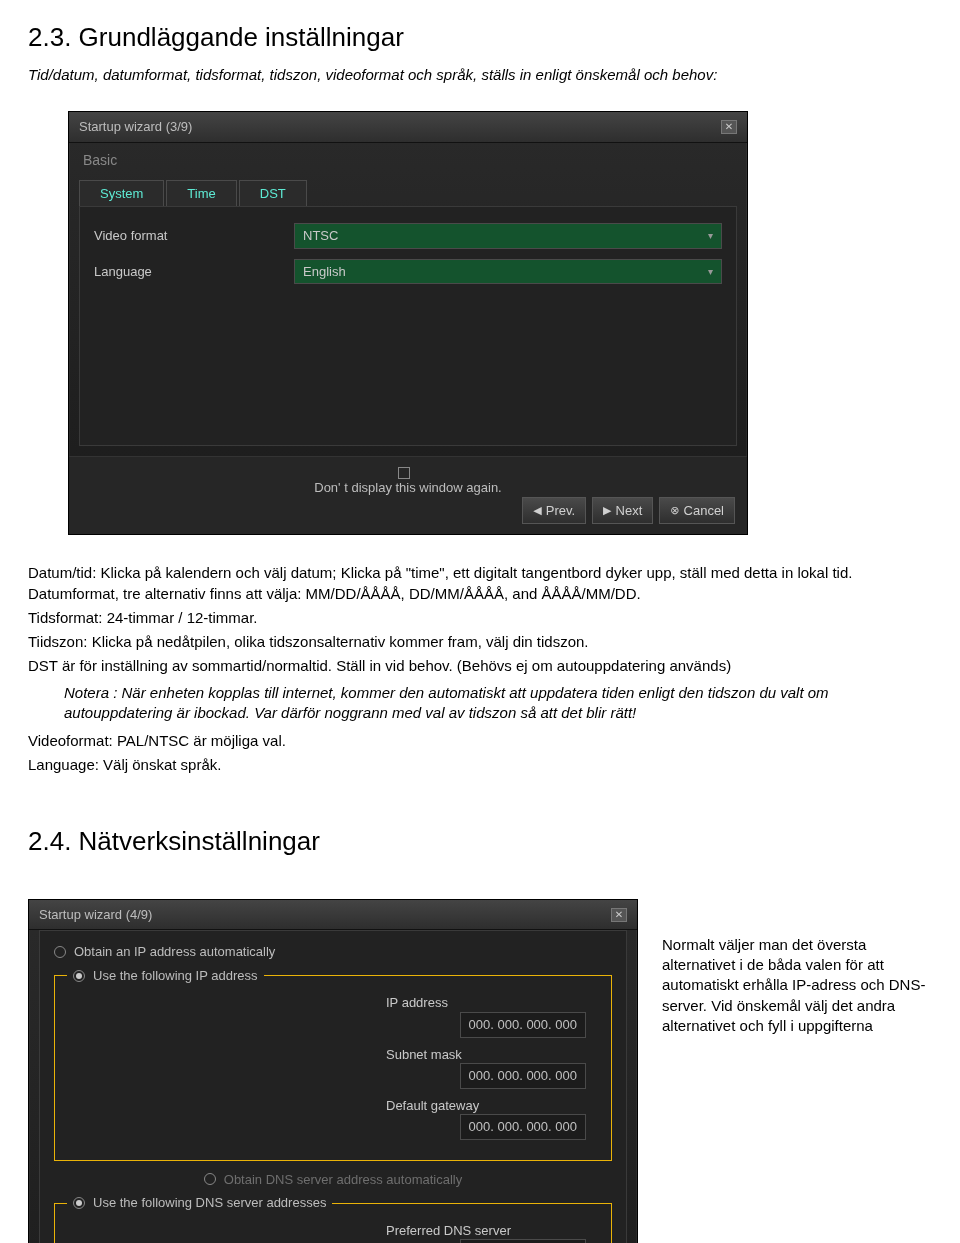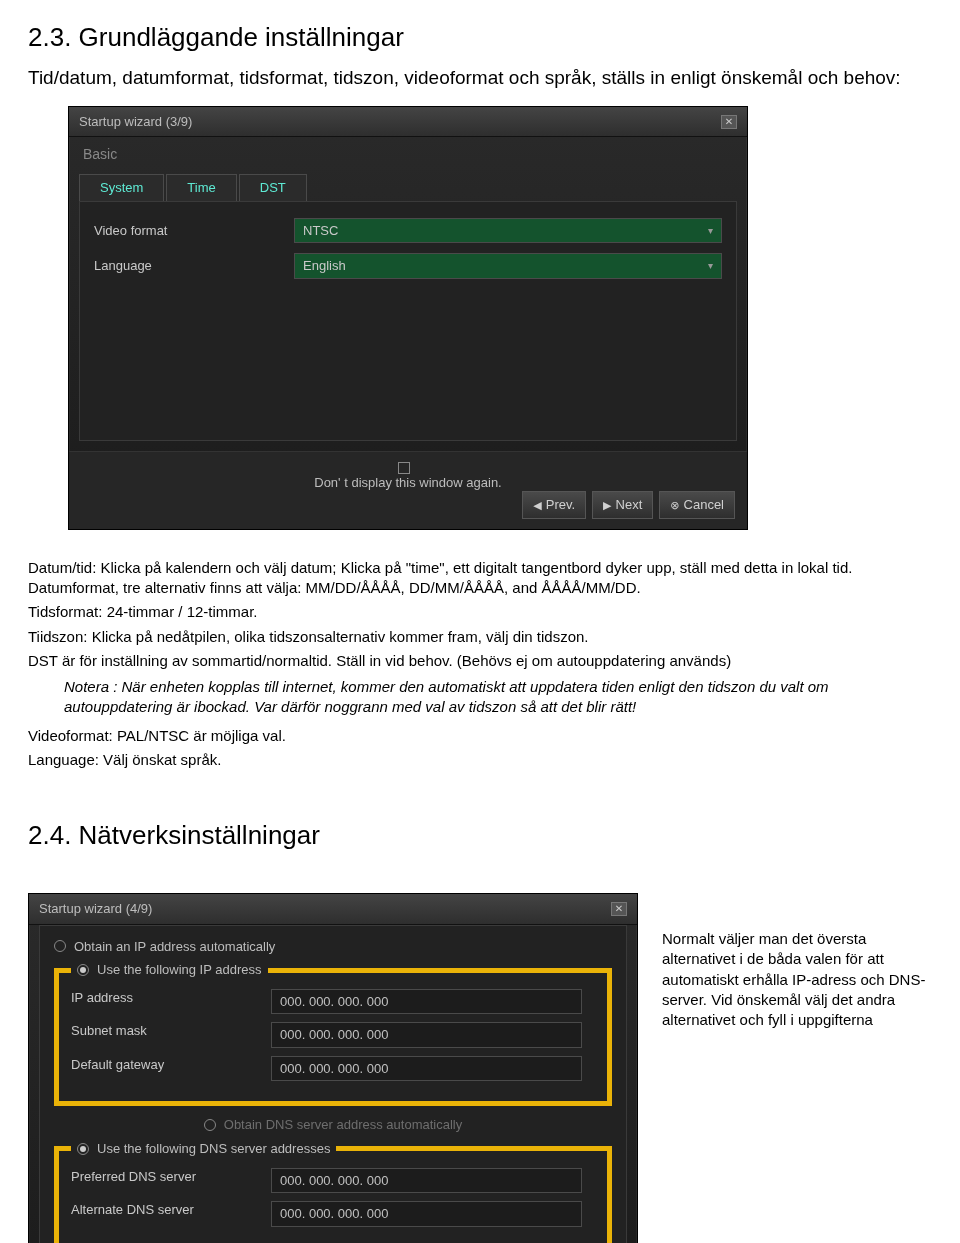--- a/index.html
+++ b/index.html
@@ -12,22 +12,23 @@
     font-size: 15px;
     line-height: 1.35;
   }
   h2.section-title {
     font-size: 26px;
     font-weight: 400;
     margin-bottom: 10px;
     color: #000;
   }
   .intro-text {
-    font-size: 19px;
-    margin-bottom: 15px;
+    font-size: 15px;
+    margin-bottom: 26px;
+    font-style: italic;
   }
 
   
   .wizard {
     width: 680px;
     margin: 0 0 28px 40px;
     background: linear-gradient(#2a2a2a,#1b1b1b);
     border: 1px solid #000;
     box-shadow: 0 0 0 1px rgba(255,255,255,0.05) inset;
     color: #bdbdbd;
@@ -165,33 +166,34 @@
     border: 1px solid #888;
     border-radius: 50%;
     display:inline-flex; align-items:center; justify-content:center;
   }
   .radio.sel::after {
     content:"";
     width:6px; height:6px; border-radius:50%;
     background:#ccc;
   }
   fieldset.group {
-    border: 5px solid #eab308;
+    border: 1px solid #eab308;
     padding: 10px 25px 12px 12px;
     margin: 2px 0 10px 0;
   }
   fieldset.group legend {
     padding: 0 6px;
     color: #bdbdbd;
     font-size: 13px;
   }
   .ip-row {
     display: flex;
-    align-items: flex-start;
+    align-items: flex-end;
     margin-bottom: 8px;
+    flex-direction: column;
   }
   .ip-row .lbl { width: 200px; color: #c9c9c9; }
   .ip-row .val {
     flex: 1;
     background: #1c1c1c;
     border: 1px solid #4a4a4a;
     padding: 3px 8px;
     color: #c0c0c0;
   }
   .dim { color: #6e6e6e; justify-content: center; }

